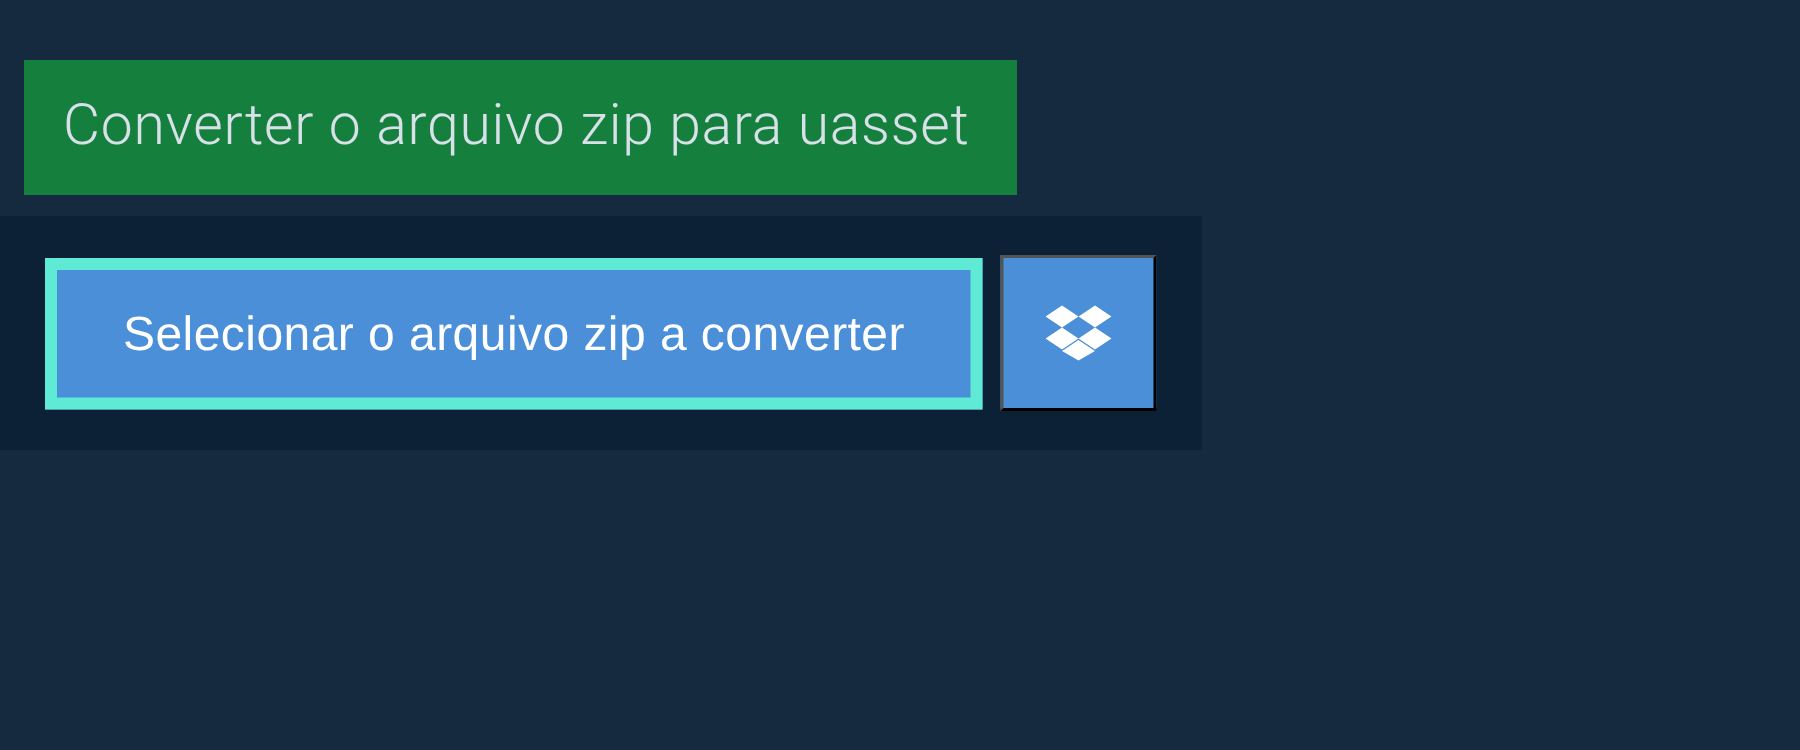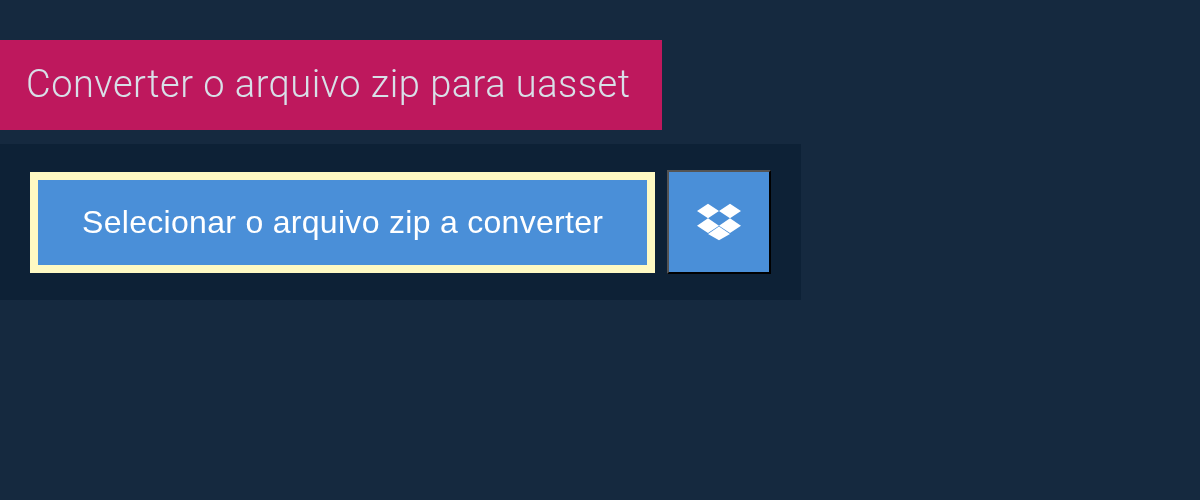--- a/index.html
+++ b/index.html
@@ -8,43 +8,43 @@
       box-sizing: border-box;
     }
     body {
       width: 1200px;
       height: 500px;
       background-color: #15293f;
       font-family: -apple-system, BlinkMacSystemFont, "Segoe UI", Roboto, sans-serif;
       overflow: hidden;
     }
     .header-tab {
-      background-color: #be185d;
+      background-color: #15803d;
       display: inline-block;
       padding: 22px 32px 24px 26px;
       margin-top: 40px;
-      margin-left: 0;
+      margin-left: 16px;
     }
     .header-title {
       color: #d8e0e8;
       font-size: 38px;
       font-weight: 300;
       letter-spacing: 0.5px;
     }
     .button-panel {
       background-color: #0d2136;
       margin-top: 14px;
       padding: 26px 30px;
       display: inline-flex;
       align-items: center;
       gap: 12px;
     }
     .select-button {
       background-color: #4a8fd8;
-      border: 8px solid #fef9c3;
+      border: 8px solid #5eead4;
       color: #ffffff;
       font-size: 32px;
       font-weight: 300;
       padding: 24px 44px;
       cursor: pointer;
       letter-spacing: 0.3px;
     }
     .dropbox-button {
       background-color: #4a8fd8;
       width: 104px;

